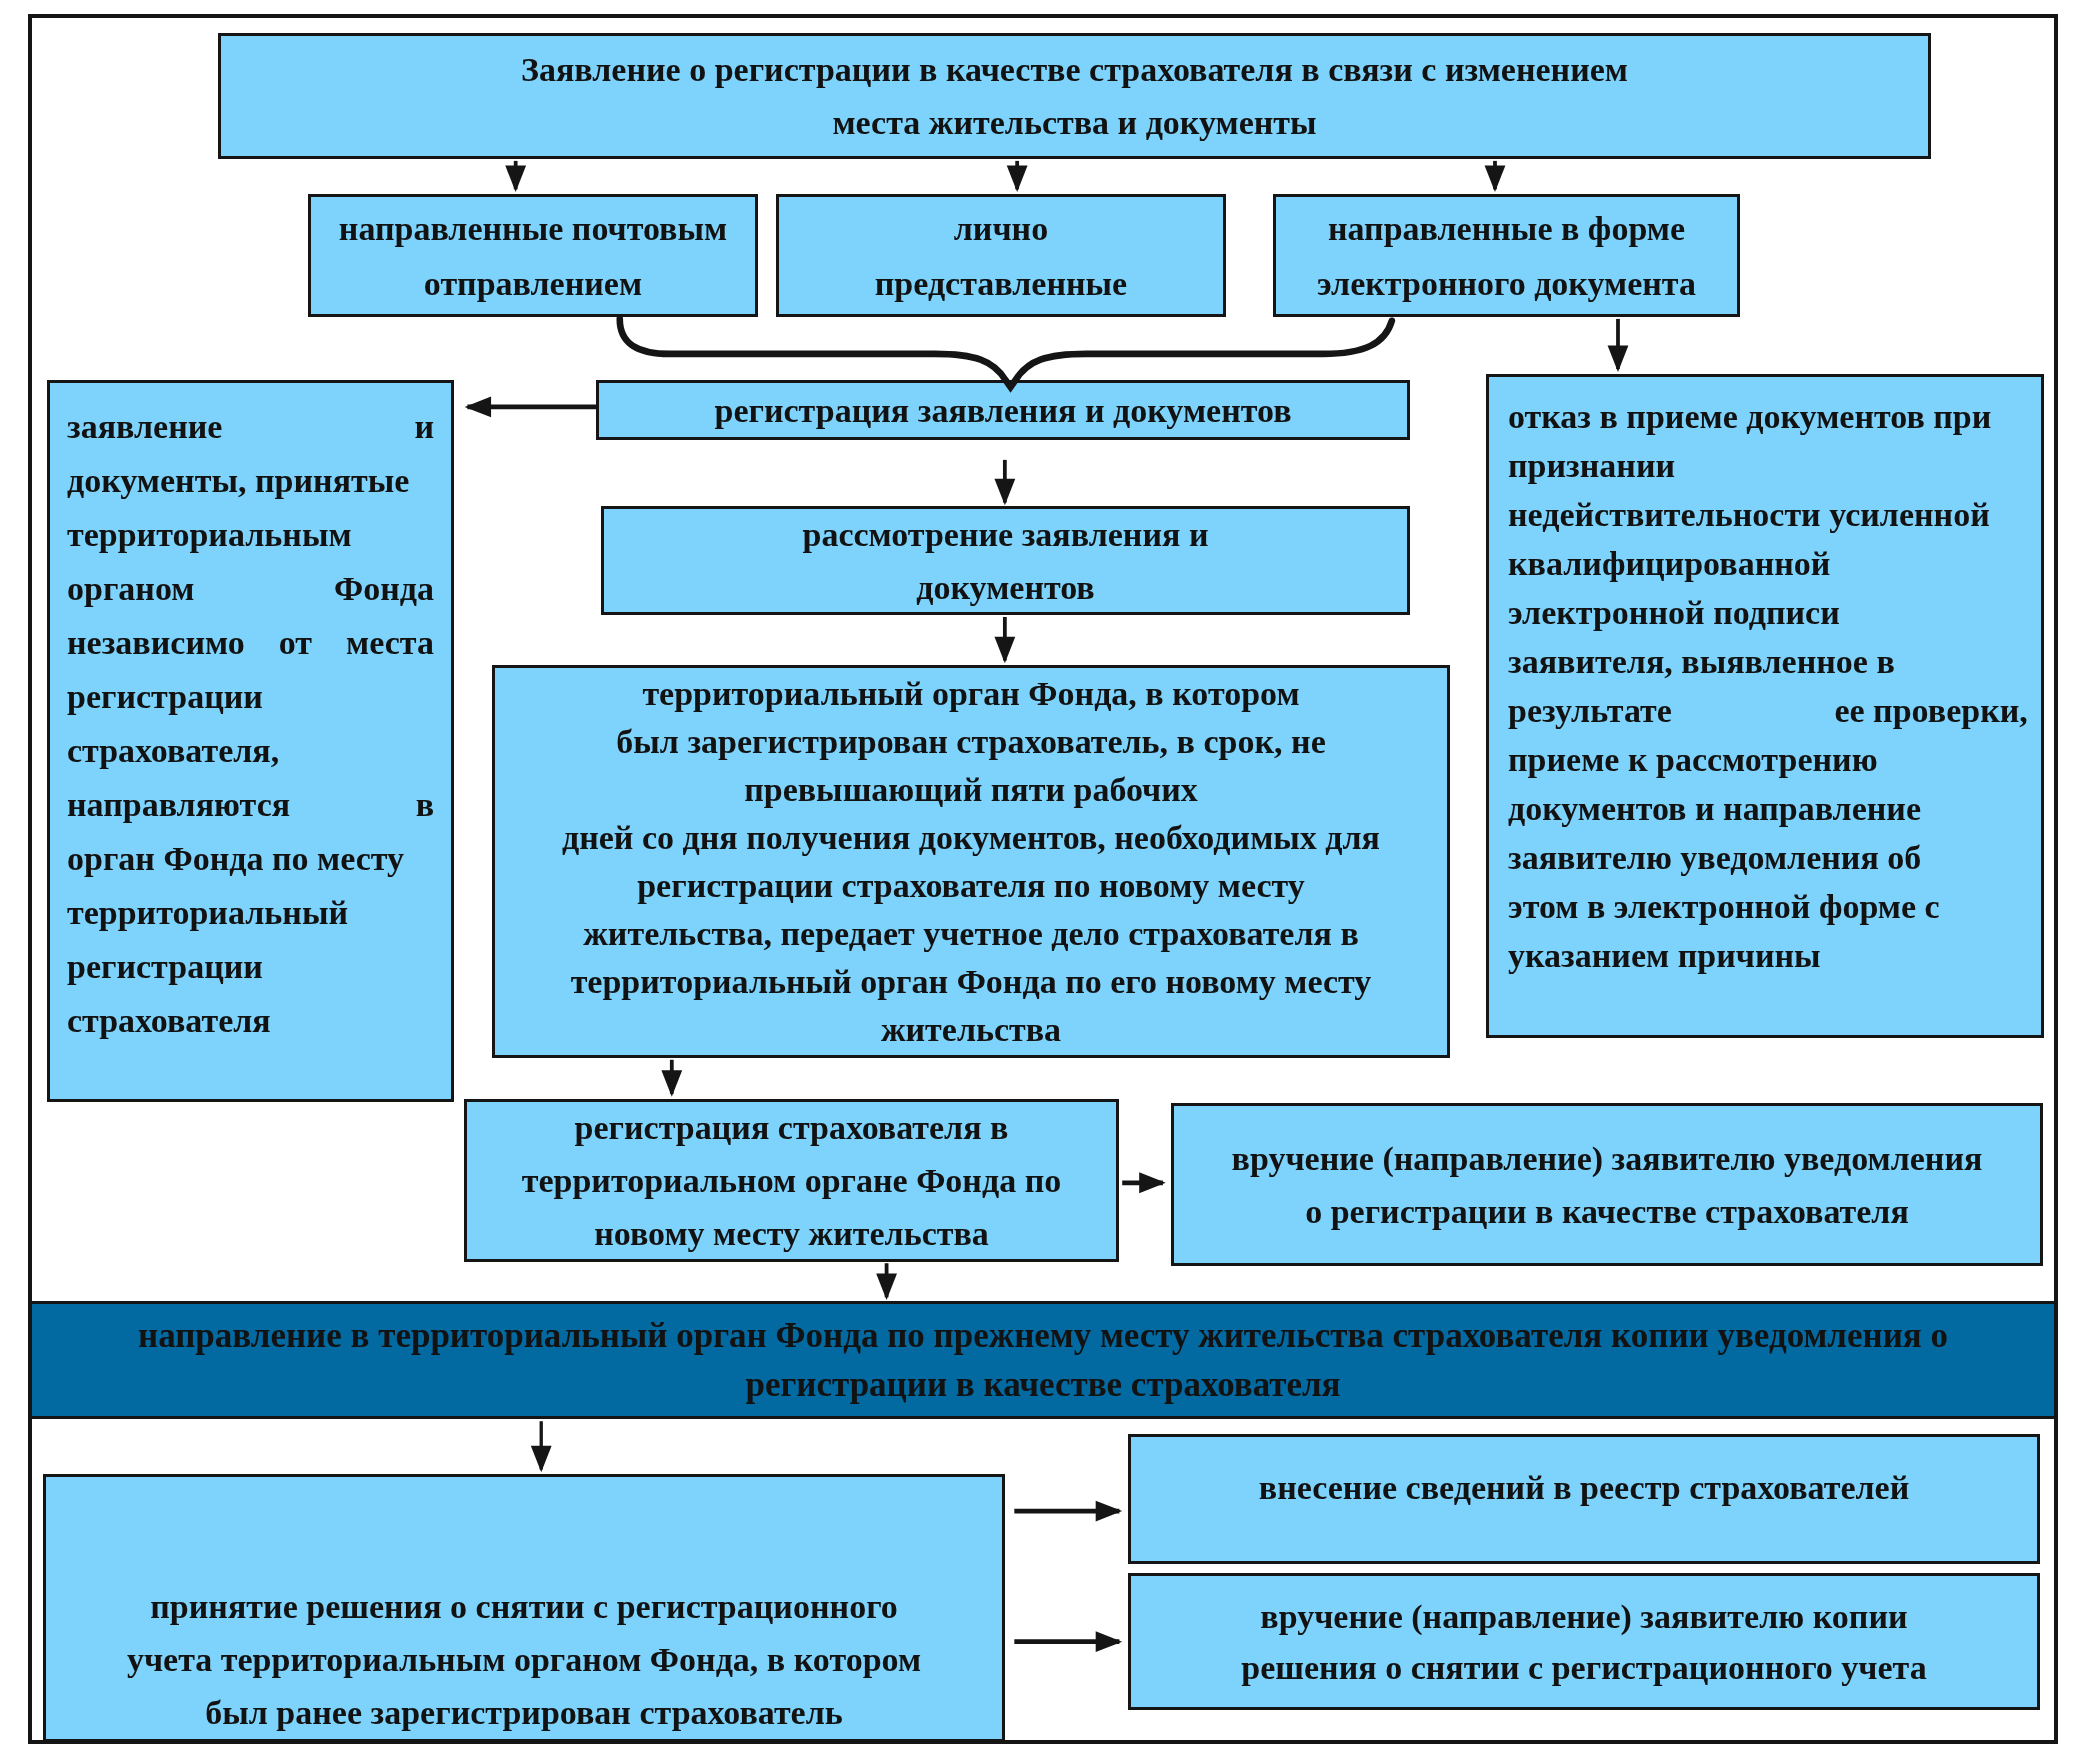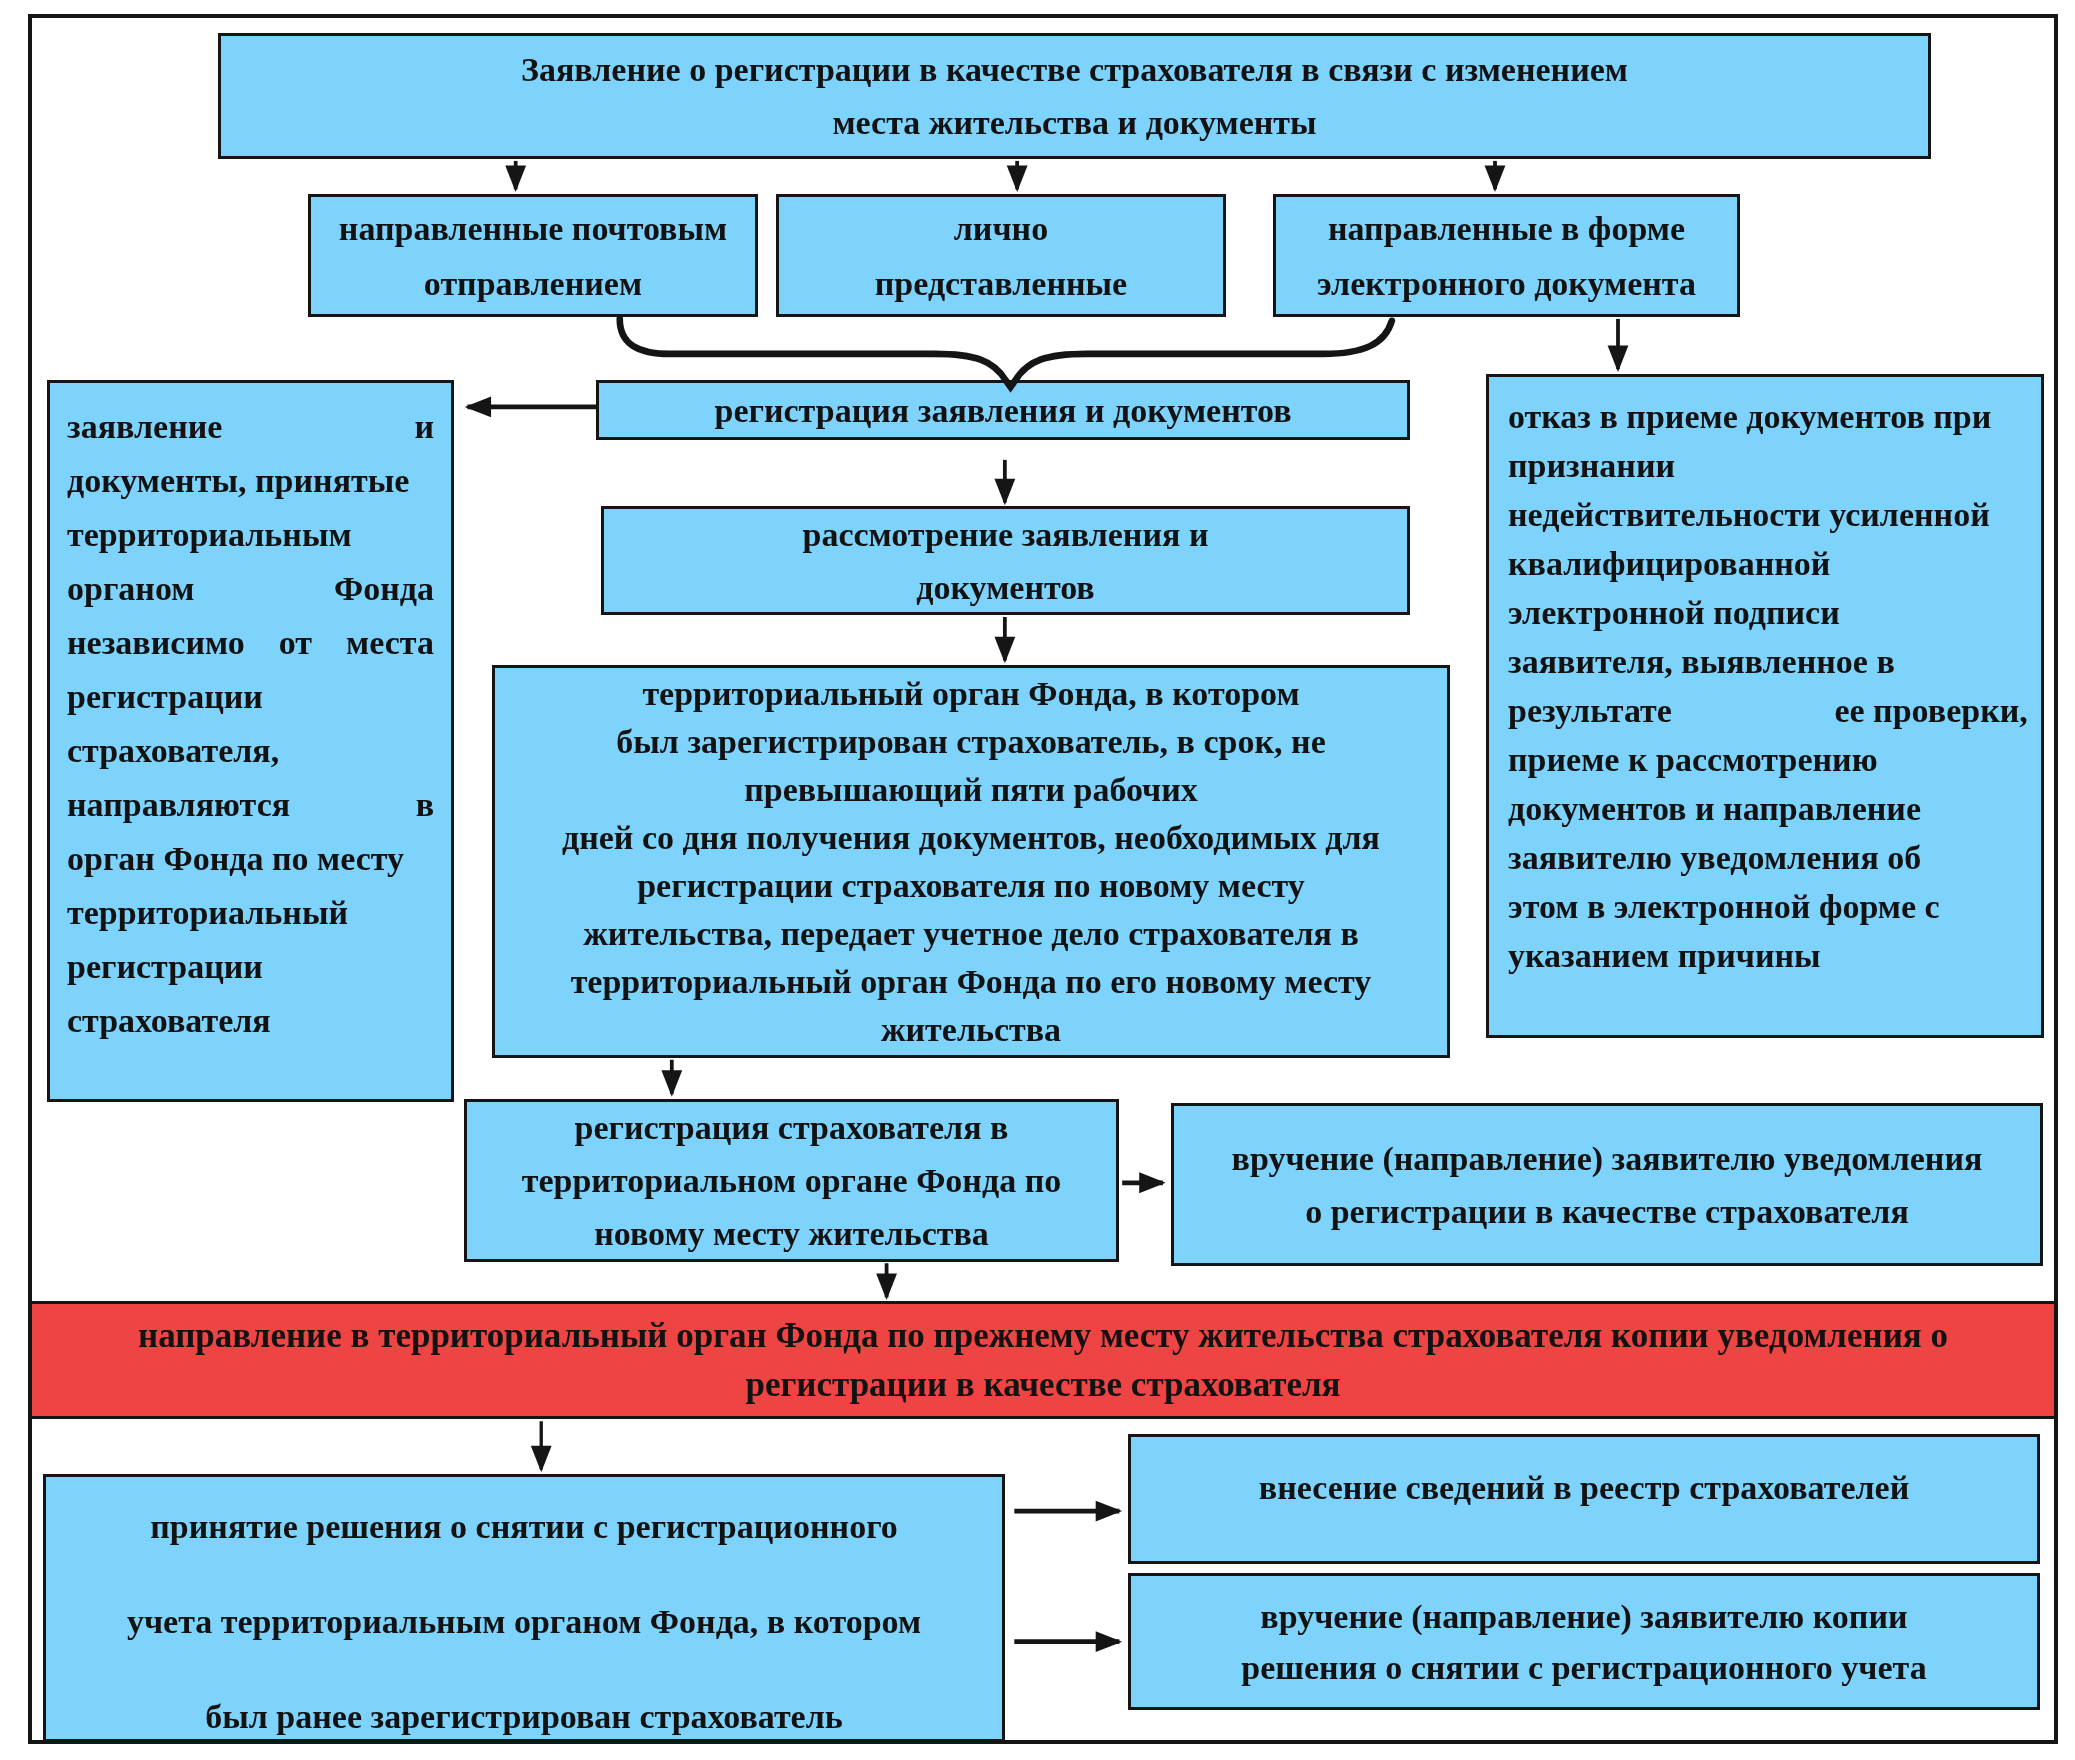--- a/index.html
+++ b/index.html
@@ -40,41 +40,41 @@
     display: flex;
     justify-content: space-between;
   }
   .band {
     position: absolute;
     left: 32px; top: 1301px;
     width: 2022px; height: 118px;
     border-top: 3.8px solid #151515;
     border-bottom: 3.8px solid #151515;
     box-sizing: border-box;
-    background: #ef4444;
+    background: #0369a1;
     display: flex;
     flex-direction: column;
     justify-content: center;
     text-align: center;
     font-size: 35px;
     line-height: 49px;
   }
   
   .b-top    { left: 218px;  top: 33px;   width: 1713px; height: 126px; line-height: 53px; }
   .b-mail   { left: 308px;  top: 194px;  width: 450px;  height: 123px; line-height: 55px; }
   .b-pers   { left: 776px;  top: 194px;  width: 450px;  height: 123px; line-height: 55px; }
   .b-elec   { left: 1273px; top: 194px;  width: 467px;  height: 123px; line-height: 55px; }
   .b-reg    { left: 596px;  top: 380px;  width: 814px;  height: 60px;  }
   .b-note   { left: 47px;   top: 380px;  width: 407px;  height: 722px; padding: 17px 17px 0 17px; line-height: 54px; }
   .b-rev    { left: 601px;  top: 506px;  width: 809px;  height: 109px; line-height: 53px; }
   .b-trans  { left: 492px;  top: 665px;  width: 958px; height: 393px; line-height: 48px; }
   .b-ref    { left: 1486px; top: 374px;  width: 558px;  height: 664px; padding: 15px 13.2px 0 19px; line-height: 49px; }
   .b-newpl  { left: 464px;  top: 1099px; width: 655px;  height: 163px; line-height: 53px; }
   .b-notice { left: 1171px; top: 1103px; width: 872px;  height: 163px; line-height: 53px; }
-  .b-dereg  { left: 43px;   top: 1474px; width: 962px; height: 268px; padding-top: 23px; justify-content: space-between; text-align: center; line-height: 53px; gap: 42px; }
+  .b-dereg  { left: 43px;   top: 1474px; width: 962px; height: 268px; padding-top: 23px; justify-content: flex-end; text-align: center; line-height: 53px; }
   .b-reestr { left: 1128px; top: 1434px; width: 912px;  height: 130px; padding-top: 24.6px; justify-content: flex-start; }
   .b-copy   { left: 1128px; top: 1573px; width: 912px;  height: 137px; line-height: 51px; }
   svg.overlay {
     position: absolute;
     left: 0; top: 0;
     width: 2075px; height: 1760px;
     pointer-events: none;
   }
 </style>
 </head>

